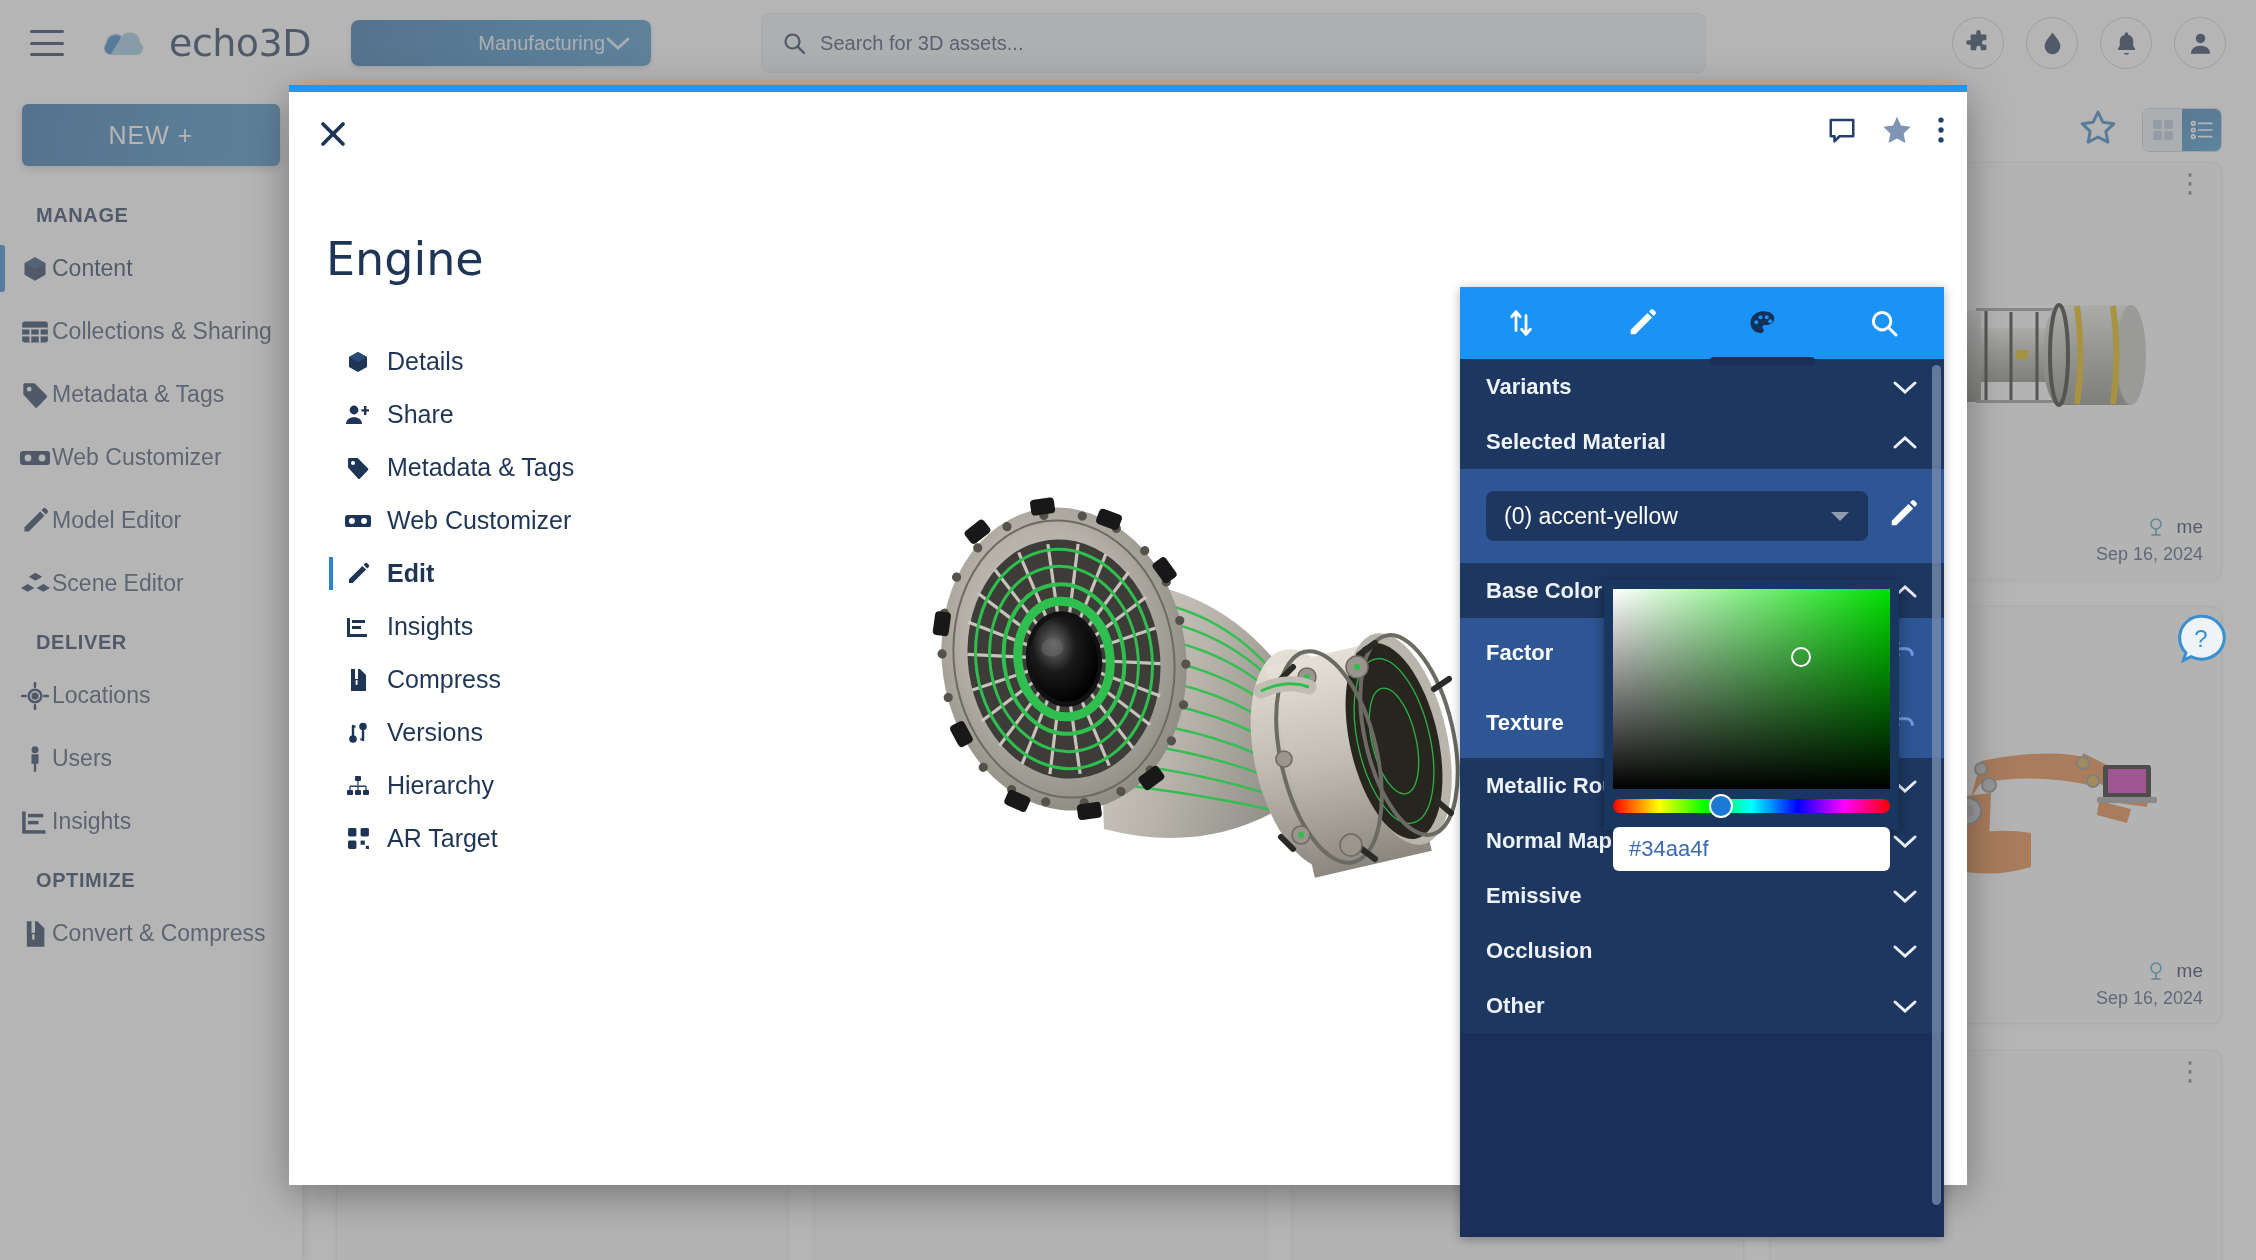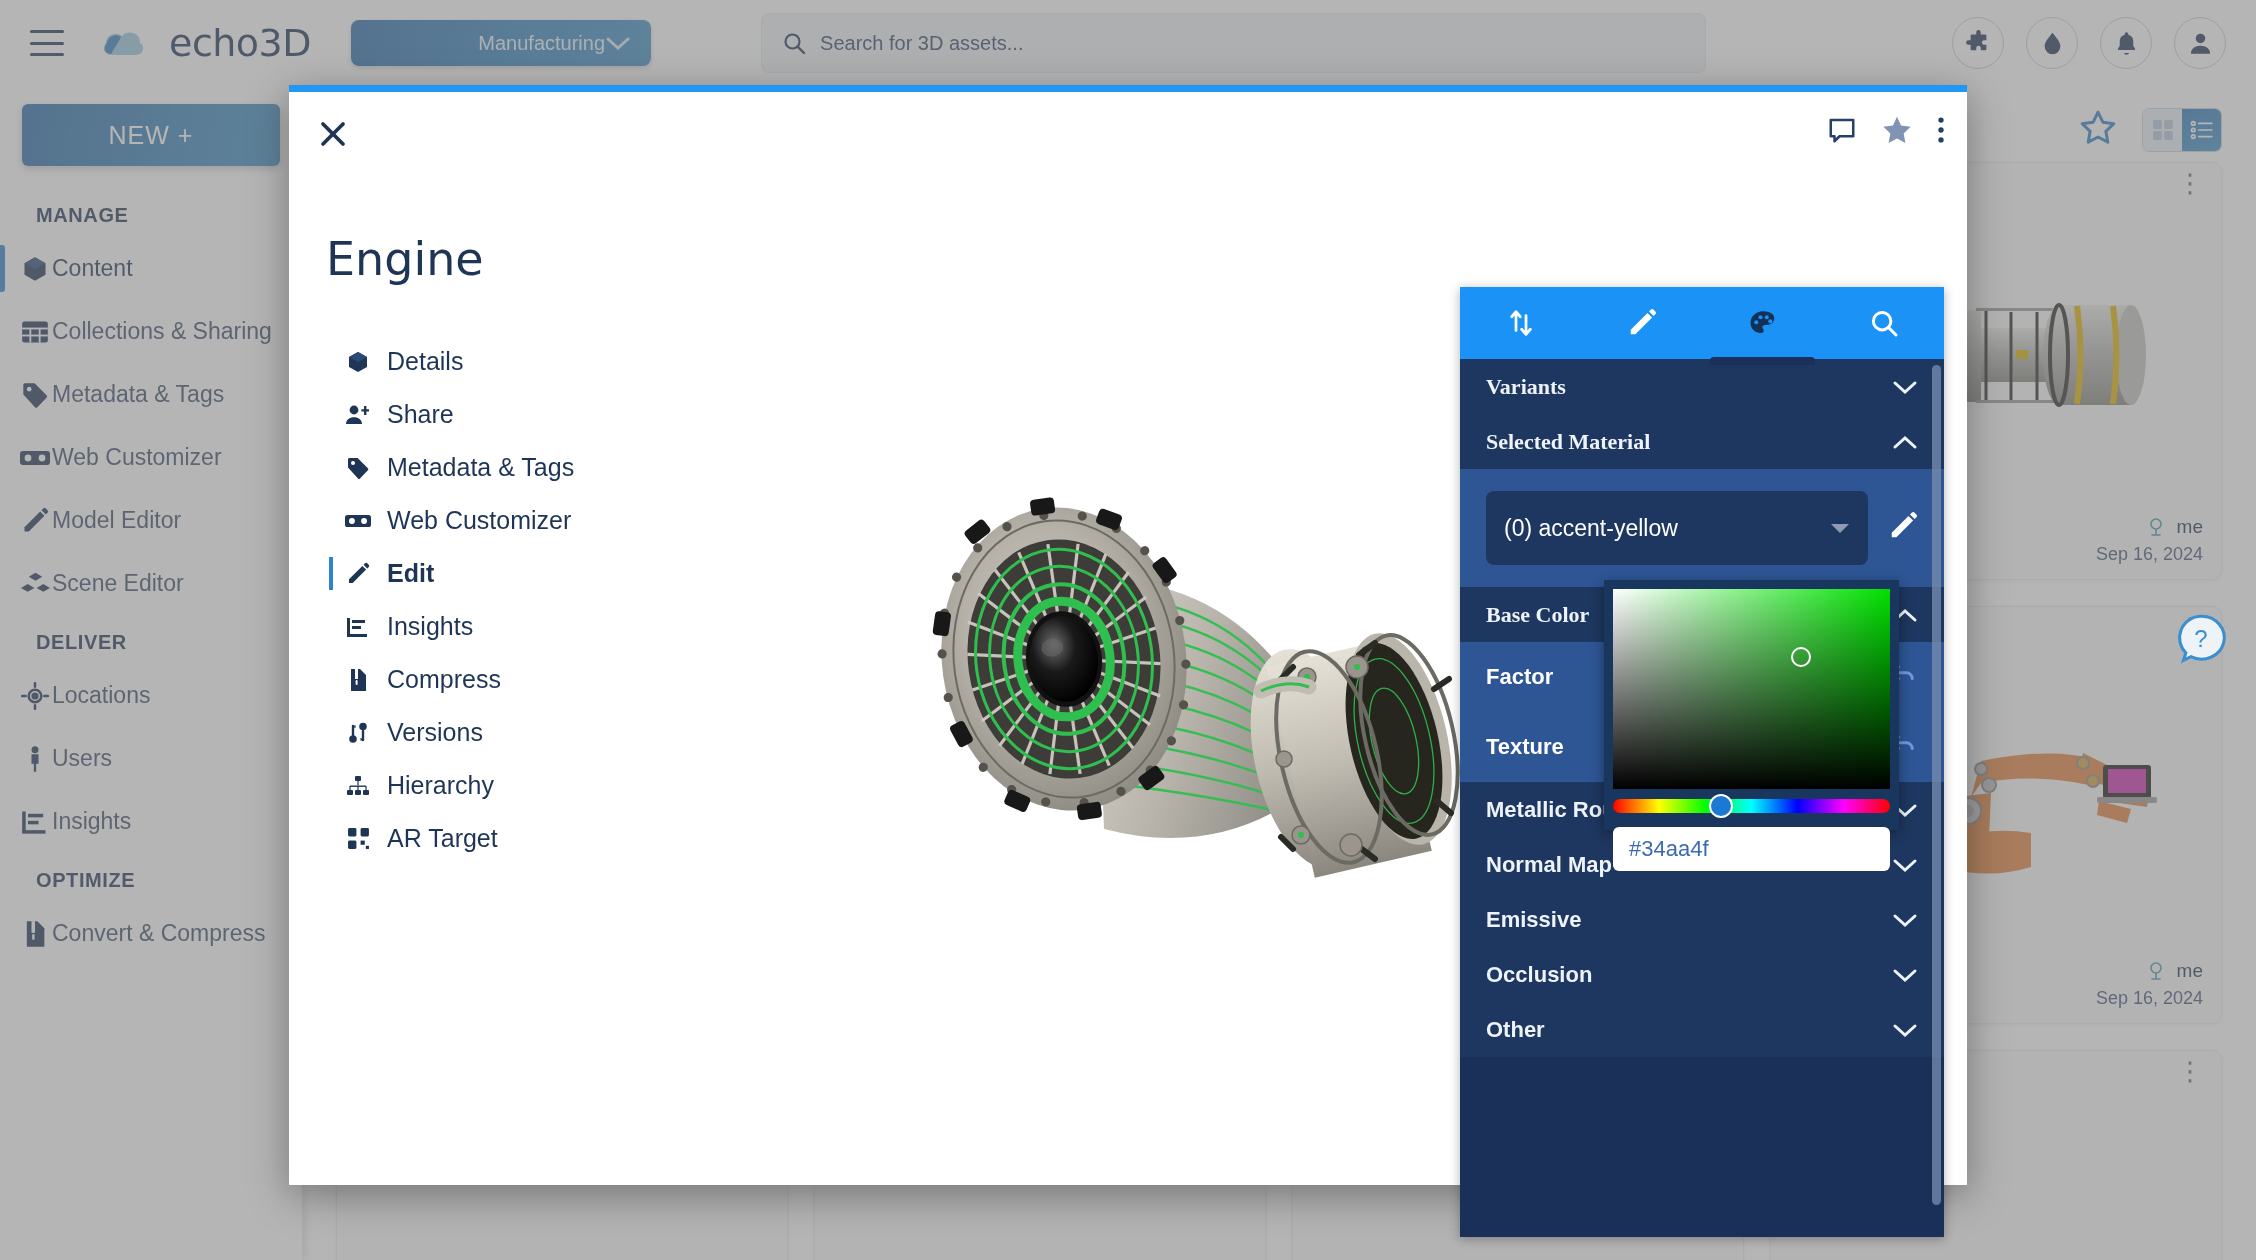--- a/index.html
+++ b/index.html
@@ -184,26 +184,26 @@
     flex:1; display:flex; align-items:center; justify-content:center;
     color:#fff; cursor:pointer; position:relative;
   }
   .mat-tab.active:after {
     content:""; position:absolute; left:8px; right:8px; bottom:-6px; height:8px;
     background:#1b3058; border-radius:4px 4px 0 0;
   }
   .mat-section {
     height:55px; display:flex; align-items:center; justify-content:space-between;
     padding: 0 26px; color:#eef3fa; font-size:22px; font-weight:bold;
-    background:#1e3760; cursor:pointer;font-family:Liberation Serif, serif;
+    background:#1e3760; cursor:pointer;
   }
   .mat-body { background:#2e5695; padding: 22px 26px; }
   .sel-row { display:flex; align-items:center; gap:20px; }
   .sel-dd {
-    flex:1; height:74px; background:#1e3760; border-radius:8px;
+    flex:1; height:50px; background:#1e3760; border-radius:8px;
     display:flex; align-items:center; justify-content:space-between;
     padding:0 18px; color:#fff; font-size:23px; cursor:pointer;
   }
   .prop-row {
     height:70px; display:flex; align-items:center; padding:0 26px;
     background:#2e5695; color:#fff; font-size:22px; font-weight:bold;
   }
   .prop-label { width: 130px; }
   .swatch { width:56px; height:56px; border:3px solid #fff; border-radius:3px; background:#34aa4f; cursor:pointer;}
   .undo-ico { margin-left:auto; color:#6e9adb; cursor:pointer; }

